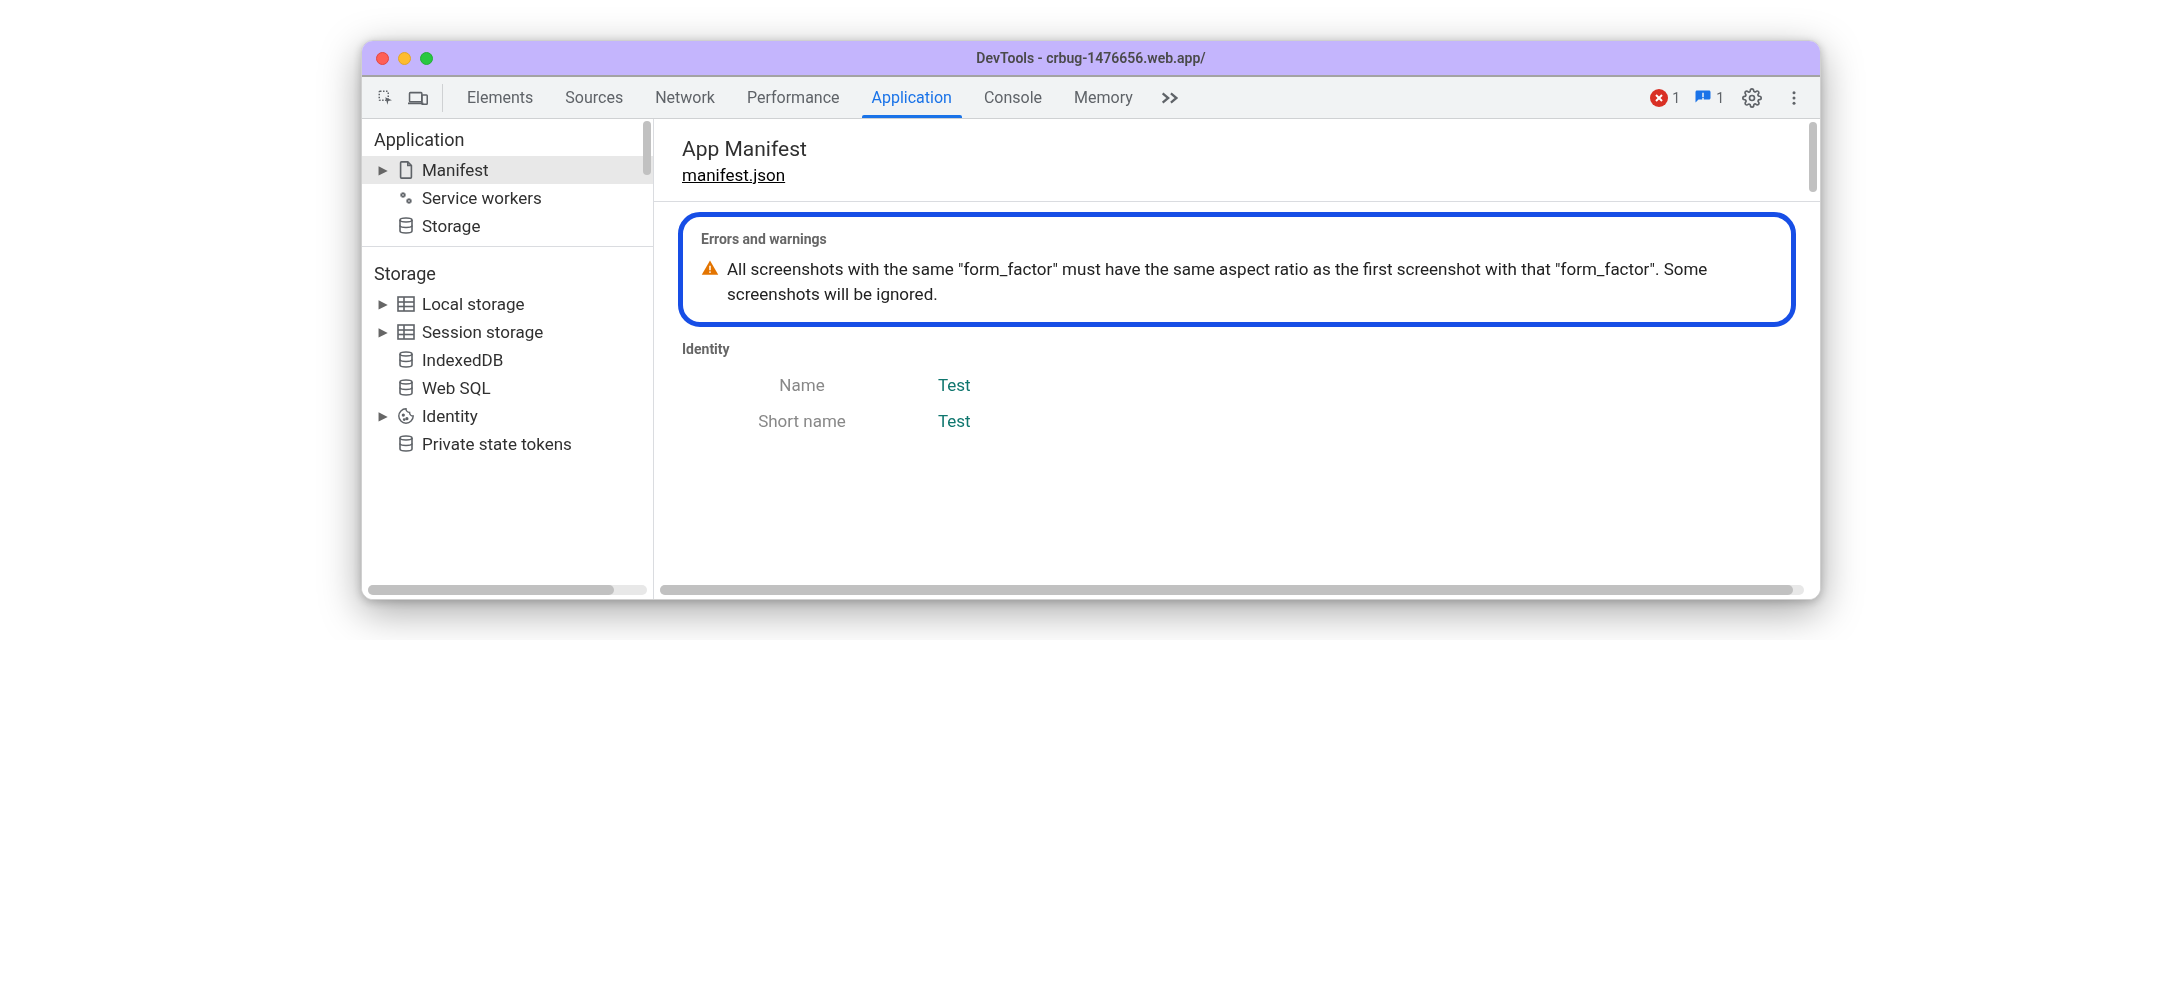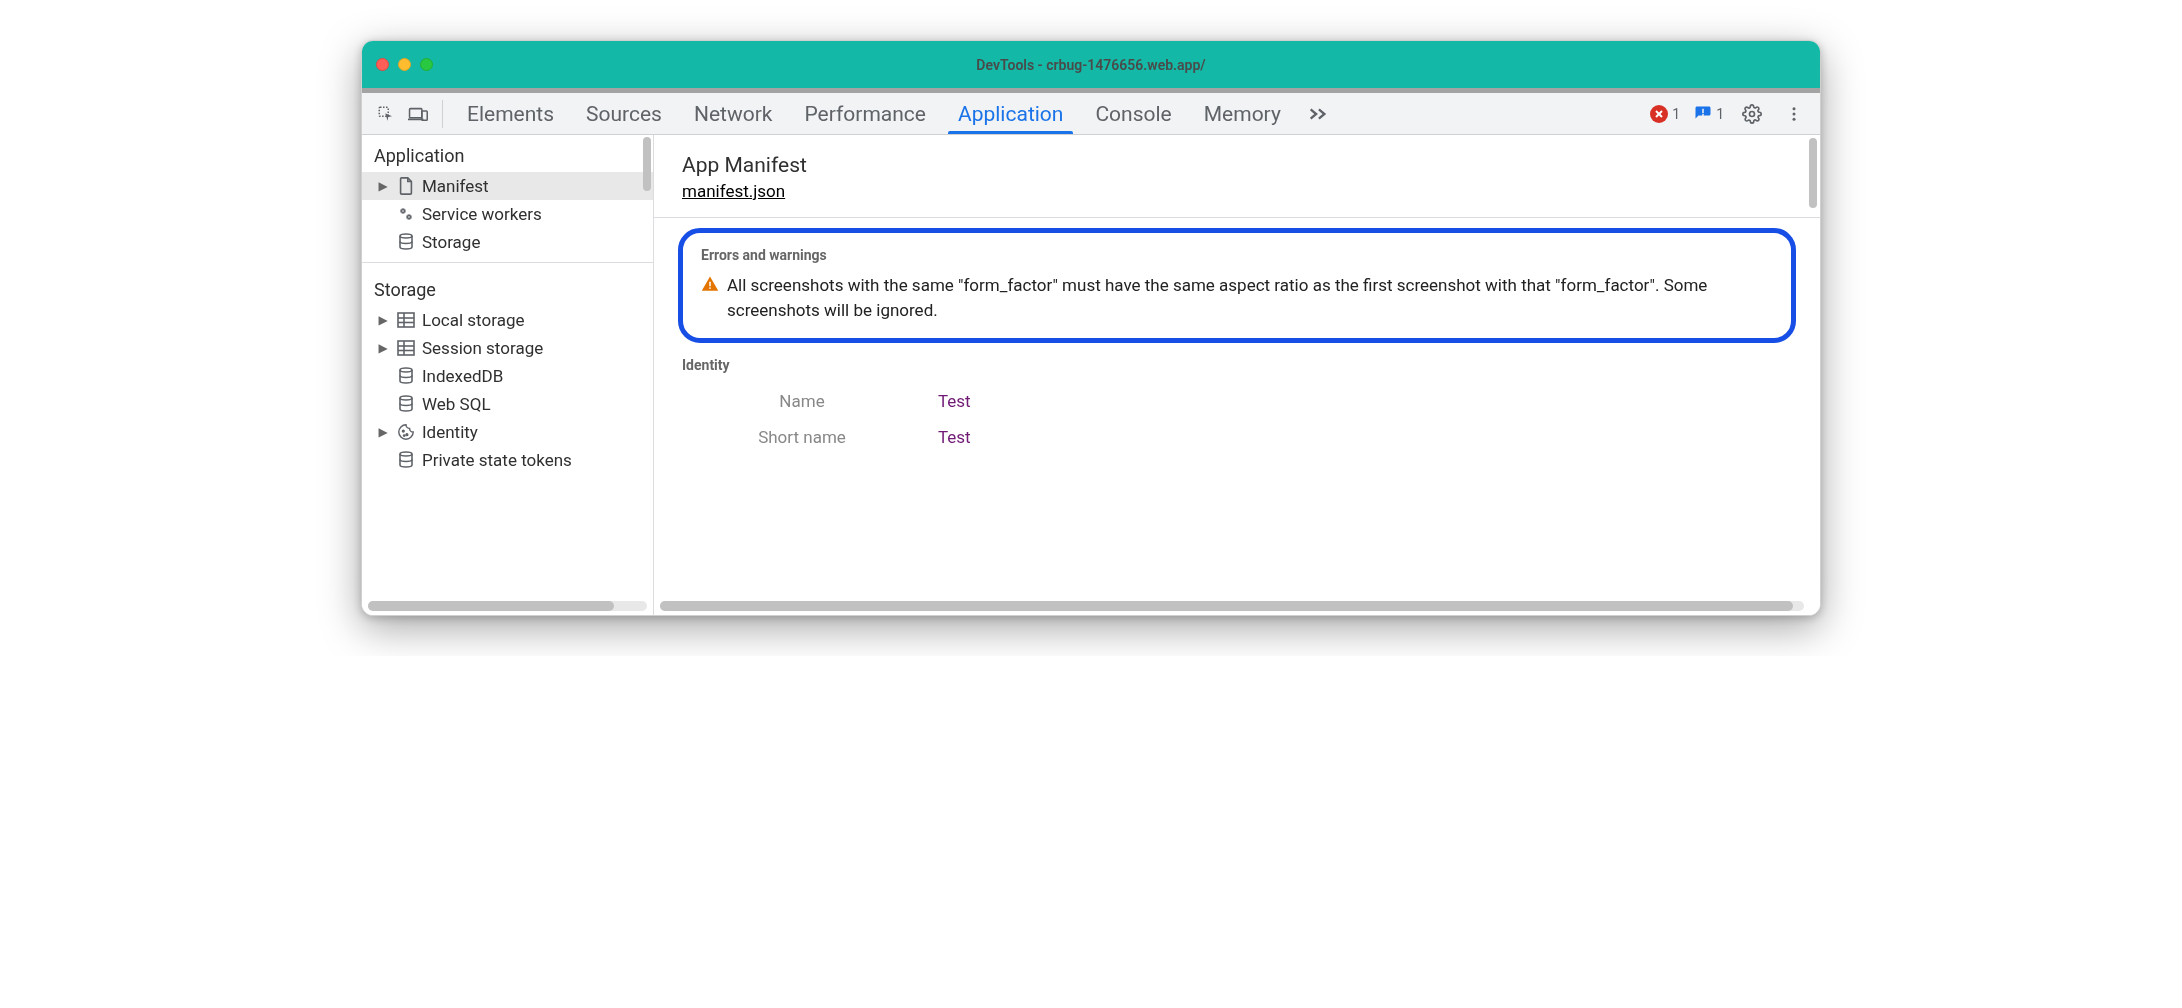--- a/index.html
+++ b/index.html
@@ -13,26 +13,26 @@
   }
   .window {
     width: 1460px;
     border-radius: 12px;
     background: #fff;
     box-shadow: 0 12px 40px rgba(0,0,0,0.35), 0 2px 8px rgba(0,0,0,0.2);
     overflow: hidden;
     border: 1px solid #d0d0d0;
   }
   .titlebar {
-    height: 52px;
-    background: #14b8a6;
+    height: 36px;
+    background: #c4b5fd;
     display: flex;
     align-items: center;
     position: relative;
-    border-bottom: 5px solid #a3a3a3;
+    border-bottom: 2px solid #a3a3a3;
   }
   .traffic-lights { display: flex; gap: 9px; padding-left: 14px; }
   .tl { width: 13px; height: 13px; border-radius: 50%; }
   .tl.red { background: #ff5f57; border: 0.5px solid #e24640; }
   .tl.yellow { background: #febc2e; border: 0.5px solid #e1a428; }
   .tl.green { background: #28c840; border: 0.5px solid #24ac38; }
   .title-text {
     position: absolute; left: 0; right: 0; text-align: center;
     font-size: 14px; font-weight: 600; color: #4a4a4a;
     pointer-events: none;
@@ -42,21 +42,21 @@
     background: #f1f3f4;
     border-bottom: 1px solid #cfd1d3;
     display: flex; align-items: center;
     padding: 0 6px;
   }
   .tb-left { display: flex; align-items: center; gap: 4px; padding-right: 10px; border-right: 1px solid #cfd1d3; height: 28px; padding-left: 4px;}
   .tb-icon { width: 28px; height: 28px; display:flex; align-items:center; justify-content:center; color:#5f6368; }
   .tabs { display: flex; align-items: stretch; height: 100%; margin-left: 8px; }
   .tab {
     padding: 0 16px; display:flex; align-items:center;
-    font-size: 21px; color: #5f6368; cursor: pointer;
+    font-size: 16px; color: #5f6368; cursor: pointer;
     position: relative;
   }
   .tab.active { color: #1a73e8; }
   .tab.active::after {
     content:""; position:absolute; left:6px; right:6px; bottom:0;
     height:3px; background:#1a73e8; border-radius: 2px 2px 0 0;
   }
   .tb-overflow { padding: 0 10px; color:#5f6368; font-size:20px; display:flex; align-items:center;}
   .tb-right { margin-left:auto; display:flex; align-items:center; gap:14px; padding-right:6px;}
   .badge { display:flex; align-items:center; gap:4px; font-size:14px; color:#5f6368;}
@@ -96,21 +96,21 @@
     border: 5px solid #174ee6;
     border-radius: 22px;
     padding: 14px 18px 16px 18px;
     margin: 10px -4px 14px -4px;
   }
   .sub-title { font-size: 14px; font-weight:700; color:#666; margin-bottom:10px;}
   .warn-row { display:flex; gap:8px; font-size:17px; color:#222; line-height:1.45;}
   .warn-icon { flex-shrink:0; margin-top:2px;}
   .field-row { display:flex; gap:16px; padding: 8px 0; font-size:17px;}
   .field-label { width: 240px; text-align:center; color:#888;}
-  .field-value { color:#701a75;}
+  .field-value { color:#0f766e;}
   .hscroll { position:absolute; left:6px; right:16px; bottom:4px; height:10px;}
   .hscroll-track { background:#e8e8e8; border-radius:5px; height:100%; position:relative;}
   .hscroll-thumb { position:absolute; left:0; top:0; height:100%; background:#c1c1c1; border-radius:5px;}
   .sidebar-hscroll { left:6px; right:6px;}
   svg { display:block; }
 </style>
 </head>
 <body>
 
 <div class="window">

